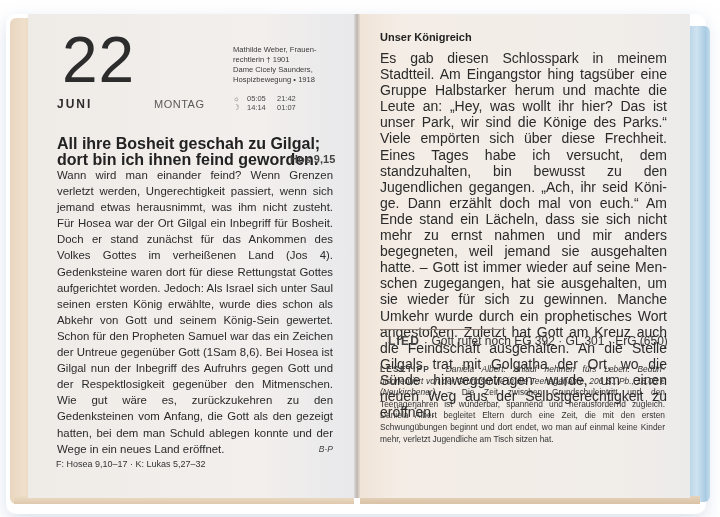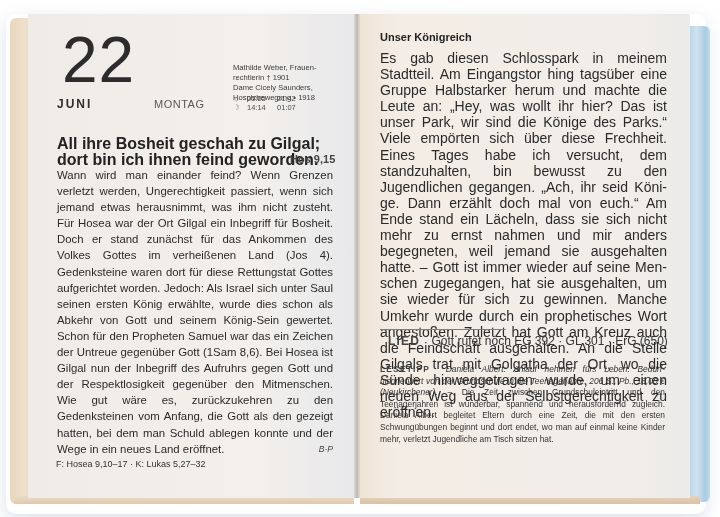--- a/index.html
+++ b/index.html
@@ -57,21 +57,21 @@
   .month {
     position:absolute; left:57px; top:97px; font-size:12px;
     letter-spacing:2px; color:#2e2e2e; font-weight:bold;
   }
   .weekday {
     position:absolute; left:144px; top:98px; font-size:11px;
     letter-spacing:0.5px; color:#5a5a5a;margin-left:10px;
   }
   .people {
     position:absolute; left:233px; top:45px; font-size:7.6px;
-    line-height:10px; color:#3a3a3a; width:120px;margin-top:18px;
+    line-height:10px; color:#3a3a3a; width:120px;
   }
   .times {
     position:absolute; left:233px; top:94px; font-size:7.5px;
     line-height:9px; color:#4a4a4a;
   }
   .times .row { display:flex; }
   .times .ico { width:14px; color:#777; }
   .times .t1 { width:30px; }
   .verse {
     position:absolute; left:57px; top:136px; width:277px;

